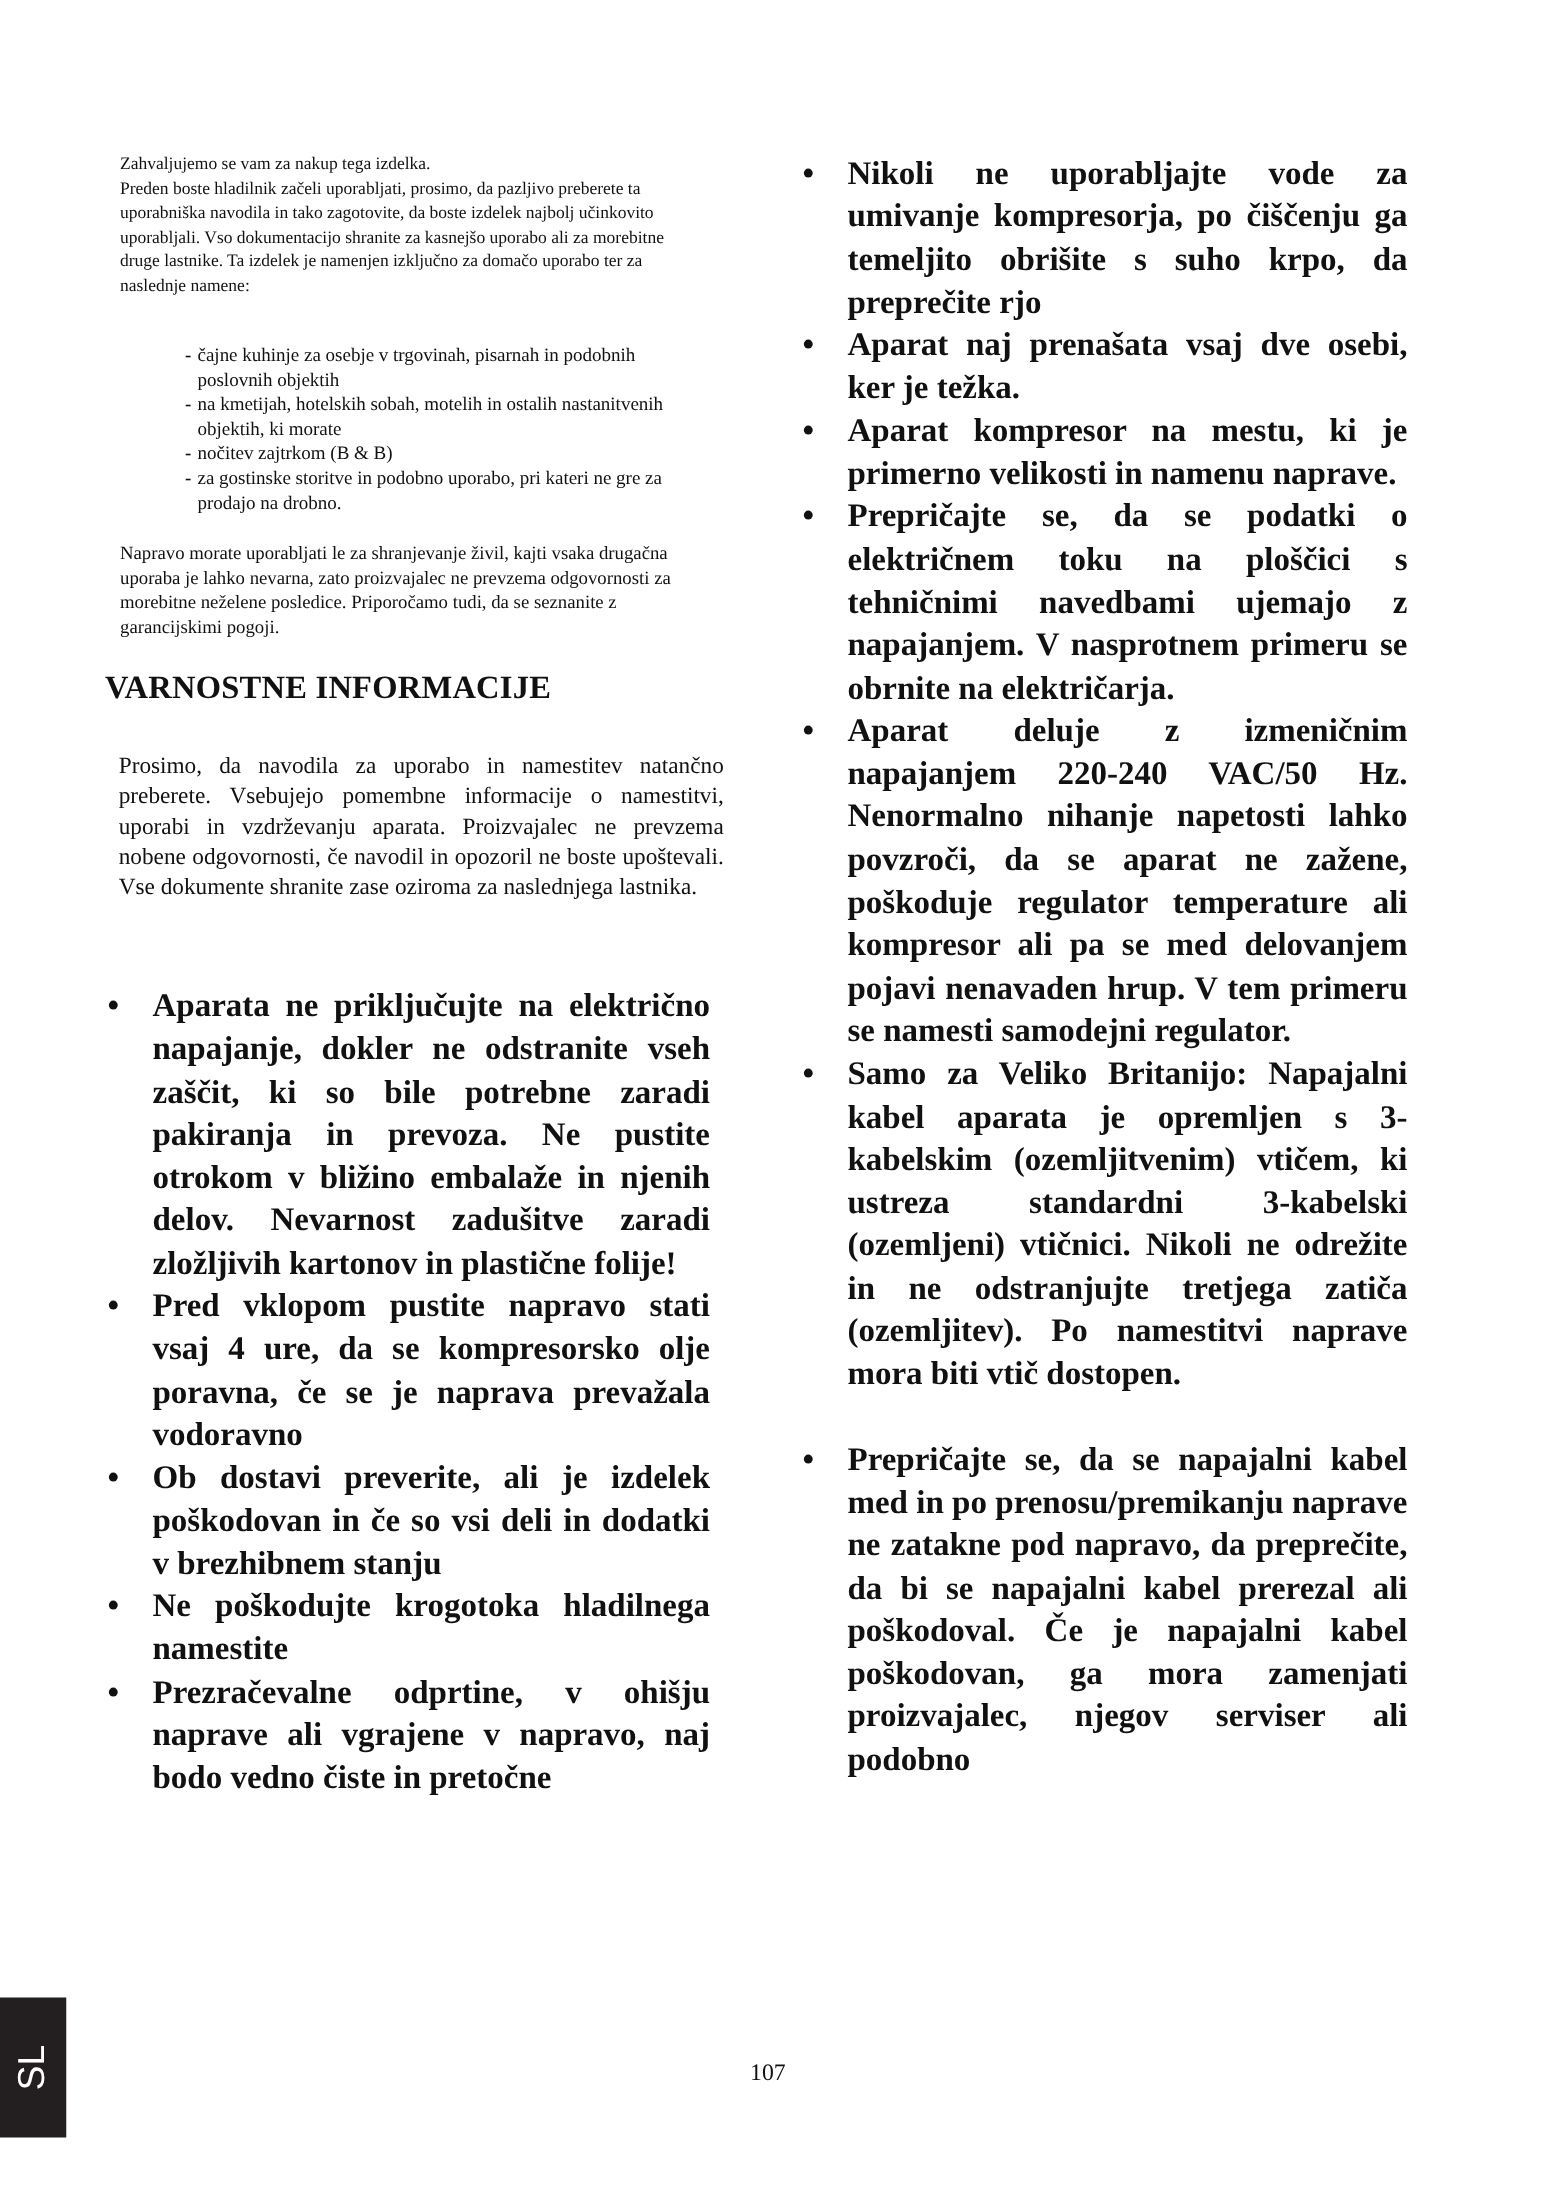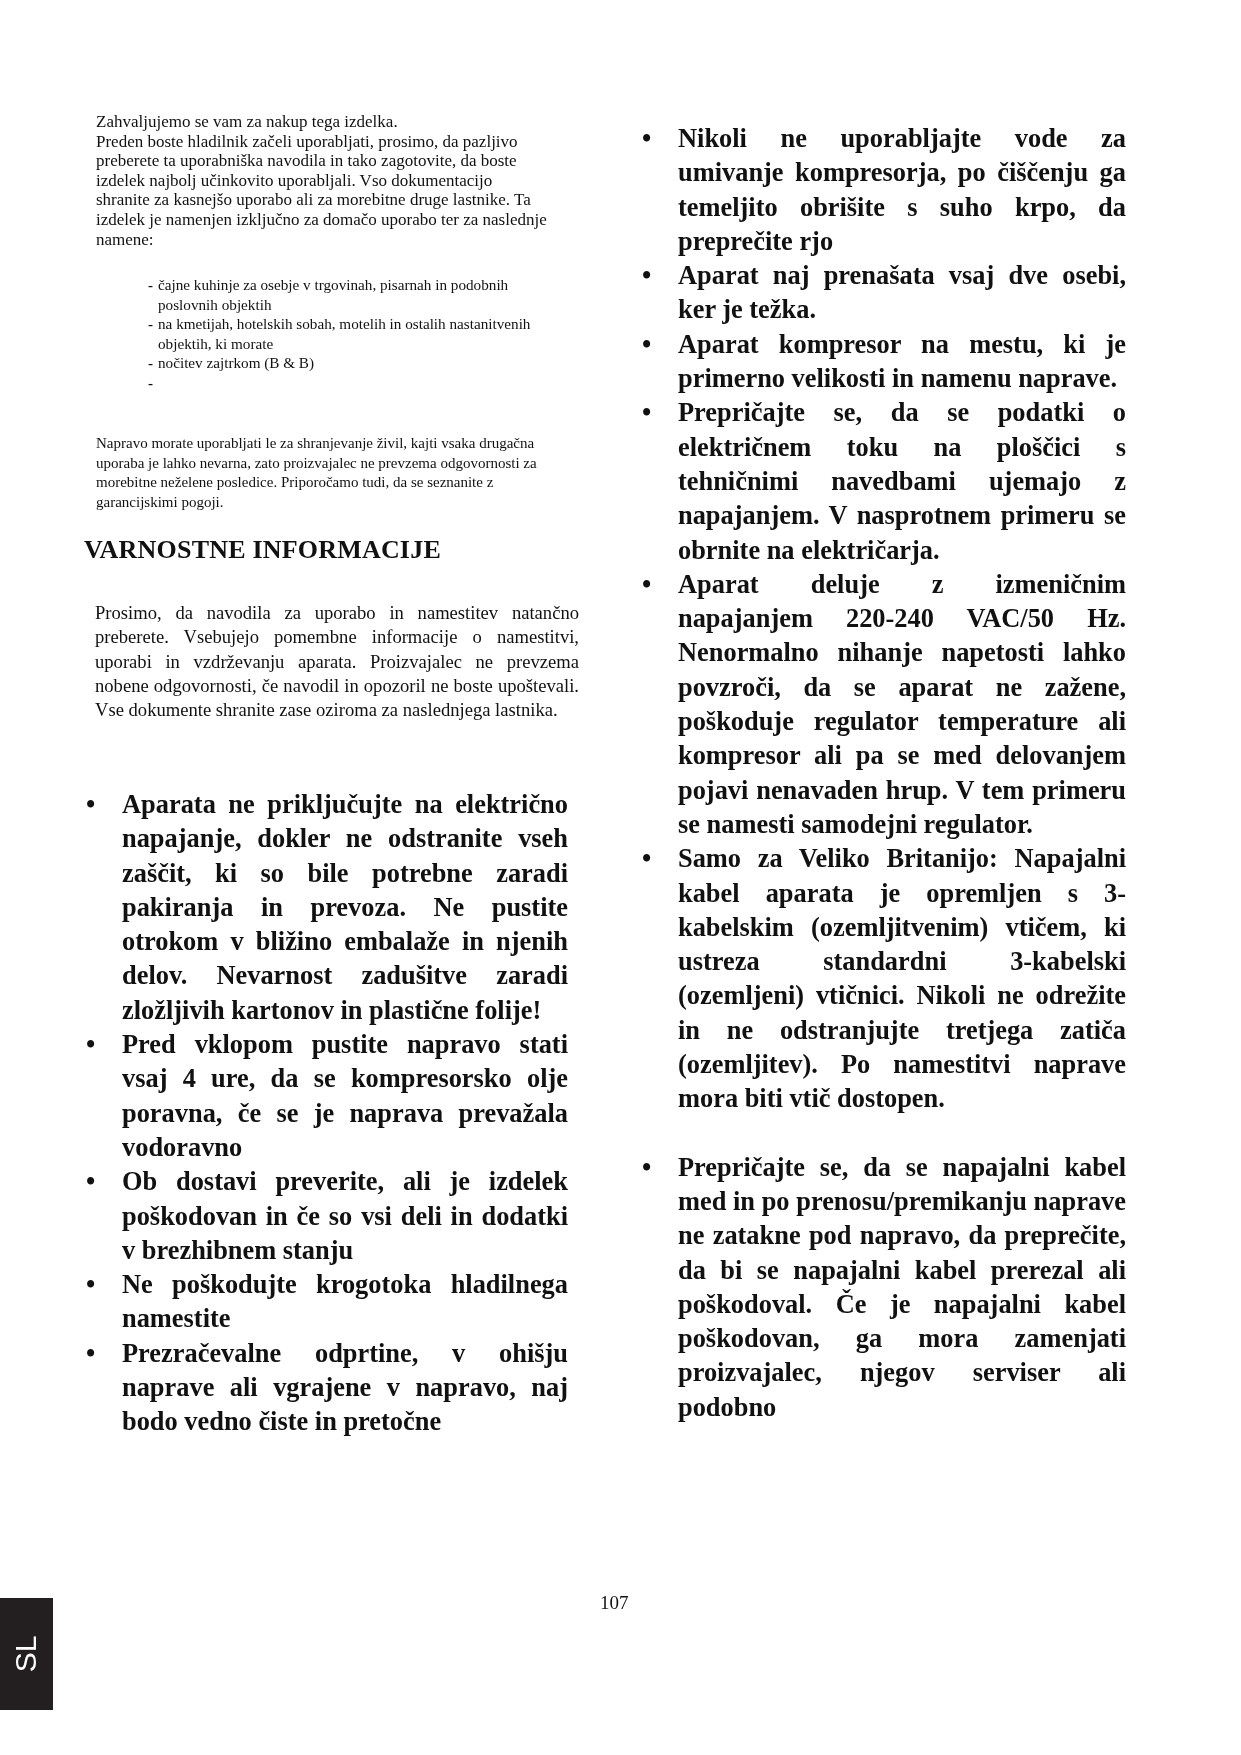--- a/index.html
+++ b/index.html
@@ -1,49 +1,49 @@
 <!DOCTYPE html>
 <html><head>
 <meta charset="utf-8">
 <style>
   html, body { margin:0; padding:0; background:#ffffff; }
   body { width:1241px; height:1755px; position:relative; overflow:hidden; font-family:"DejaVu Serif", serif; color:#111; }
-  .intro { position:absolute; left:96px; top:112px; width:452px; font-family:"Liberation Serif", serif; font-size:17px; line-height:19.6px; }
+  .intro { position:absolute; left:96px; top:122px; width:452px; font-family:"Liberation Serif", serif; font-size:14px; line-height:19.6px; }
   .intro p { margin:0; }
   .sublist { position:absolute; left:148px; top:275px; width:420px; font-family:"Liberation Serif", serif; font-size:15.2px; line-height:19.6px; margin:0; padding:0; list-style:none; }
   .sublist li { position:relative; padding-left:10px; }
   .sublist li .dash { position:absolute; left:0; top:0; font-weight:bold; }
   .intro2 { position:absolute; left:96px; top:434px; width:452px; font-family:"Liberation Serif", serif; font-size:15px; line-height:19.6px; margin:0; }
   .heading { position:absolute; left:84px; top:535px; font-family:"Liberation Serif", serif; font-weight:bold; font-size:26px; margin:0; letter-spacing:0.2px; }
   .para { position:absolute; left:84px; top:590px; width:484px; font-family:"Liberation Serif", serif; font-size:18.6px; line-height:24.3px; text-align:justify; margin:11px; }
   .blist { position:absolute; margin:0; padding:0; list-style:none; font-family:"Liberation Serif", serif; font-weight:bold; font-size:26.4px; line-height:34.3px; }
   .blist li { position:relative; text-align:justify; }
   .blist .dot { position:absolute; font-weight:bold; }
   .left-list { left:122px; top:787px; width:446px; }
   .left-list .dot { left:-36px; }
   .right-list { left:678px; top:121px; width:448px; }
   .right-list .dot { left:-36px; }
   .right-list li.gap { margin-top:34px; }
   .lang-tab { position:absolute; left:0; top:1598px; width:53px; height:112px; background:#231f20; display:flex; align-items:center; justify-content:center; }
   .lang-tab span { color:#ffffff; font-family:"Liberation Sans", sans-serif; font-size:30px; transform:rotate(-90deg); display:inline-block; white-space:nowrap; }
-  .page-num { position:absolute; left:600px; top:1592px; font-family:"Liberation Serif", serif; font-size:19px; }
+  .page-num { position:absolute; left:600px; top:1648px; font-family:"Liberation Serif", serif; font-size:19px; }
 </style>
 </head>
 <body>
 
 <div class="intro">
   <p>Zahvaljujemo se vam za nakup tega izdelka.</p>
   <p>Preden boste hladilnik začeli uporabljati, prosimo, da pazljivo preberete ta uporabniška navodila in tako zagotovite, da boste izdelek najbolj učinkovito uporabljali. Vso dokumentacijo shranite za kasnejšo uporabo ali za morebitne druge lastnike. Ta izdelek je namenjen izključno za domačo uporabo ter za naslednje namene:</p>
 </div>
 
 <ul class="sublist">
   <li><span class="dash">-</span><span>čajne kuhinje za osebje v trgovinah, pisarnah in podobnih poslovnih objektih</span></li>
   <li><span class="dash">-</span><span>na kmetijah, hotelskih sobah, motelih in ostalih nastanitvenih objektih, ki morate</span></li>
   <li><span class="dash">-</span><span>nočitev zajtrkom (B &amp; B)</span></li>
-  <li><span class="dash">-</span></li>
+  <li><span class="dash">-</span><span>za gostinske storitve in podobno uporabo, pri kateri ne gre za prodajo na drobno.</span></li>
 </ul>
 
 <p class="intro2">Napravo morate uporabljati le za shranjevanje živil, kajti vsaka drugačna uporaba je lahko nevarna, zato proizvajalec ne prevzema odgovornosti za morebitne neželene posledice. Priporočamo tudi, da se seznanite z garancijskimi pogoji.</p>
 
 <h2 class="heading">VARNOSTNE INFORMACIJE</h2>
 
 <p class="para">Prosimo, da navodila za uporabo in namestitev natančno preberete. Vsebujejo pomembne informacije o namestitvi, uporabi in vzdrževanju aparata. Proizvajalec ne prevzema nobene odgovornosti, če navodil in opozoril ne boste upoštevali. Vse dokumente shranite zase oziroma za naslednjega lastnika.</p>
 
 <ul class="blist left-list">
   <li><span class="dot">•</span><span>Aparata ne priključujte na električno napajanje, dokler ne odstranite vseh zaščit, ki so bile potrebne zaradi pakiranja in prevoza. Ne pustite otrokom v bližino embalaže in njenih delov. Nevarnost zadušitve zaradi zložljivih kartonov in plastične folije!</span></li>

